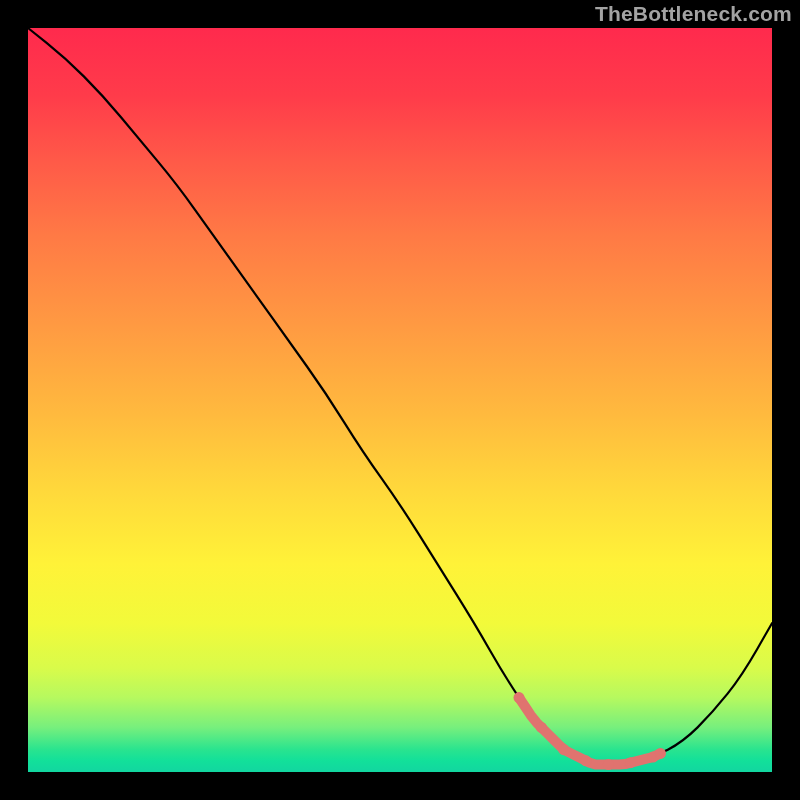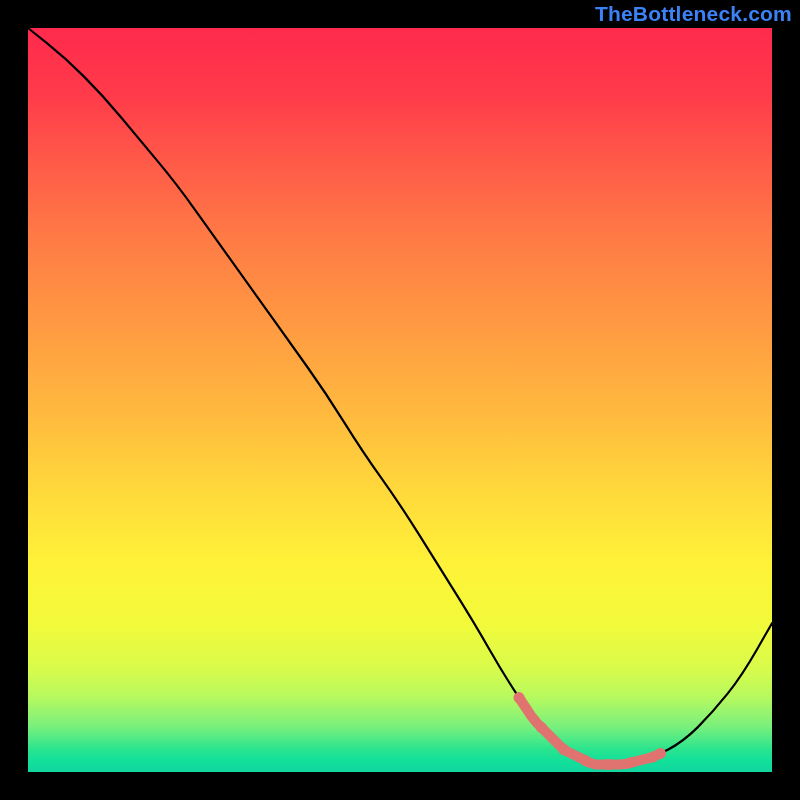--- a/index.html
+++ b/index.html
@@ -14,21 +14,21 @@
   .frame {
     position: relative;
     width: 800px;
     height: 800px;
     background: #000;
   }
   .watermark {
     position: absolute;
     top: 2px;
     right: 8px;
-    color: #3b82f6;
+    color: #a3a3a3;
     font-size: 21px;
     font-weight: 600;
     letter-spacing: 0.2px;
     z-index: 5;
   }
   .plot-area {
     position: absolute;
     left: 28px;
     top: 28px;
     width: 744px;

